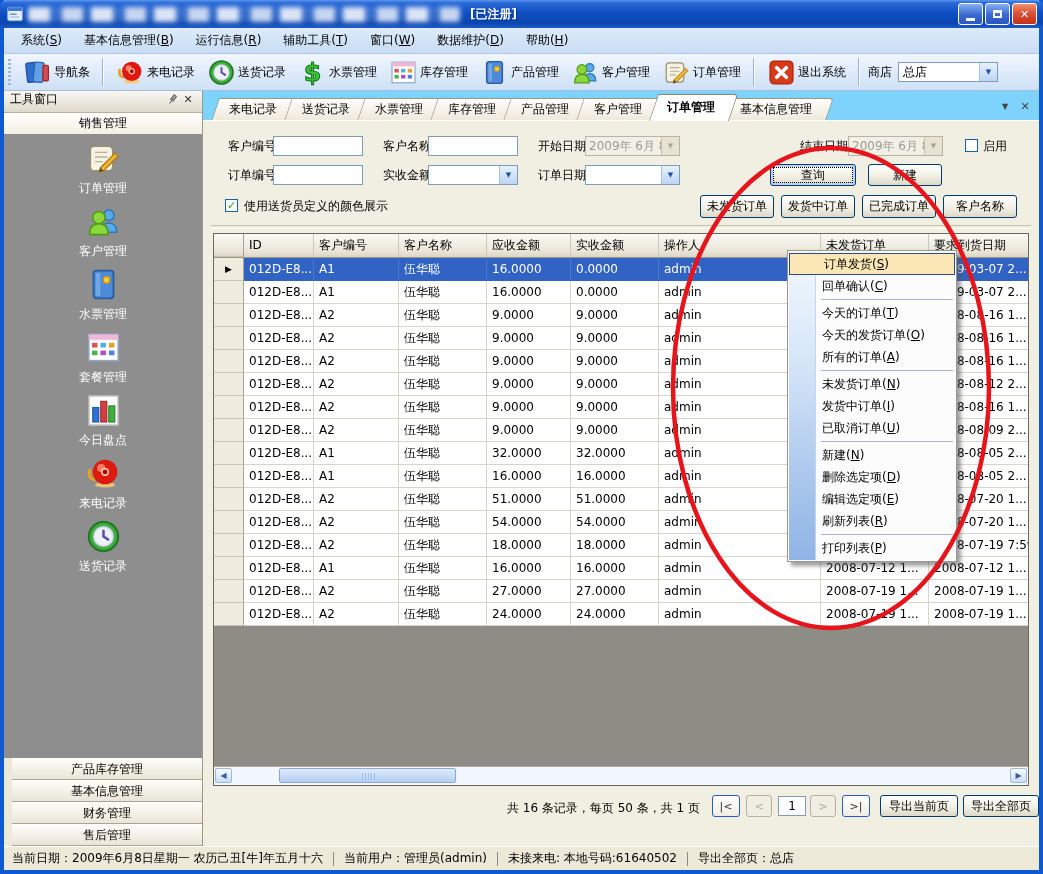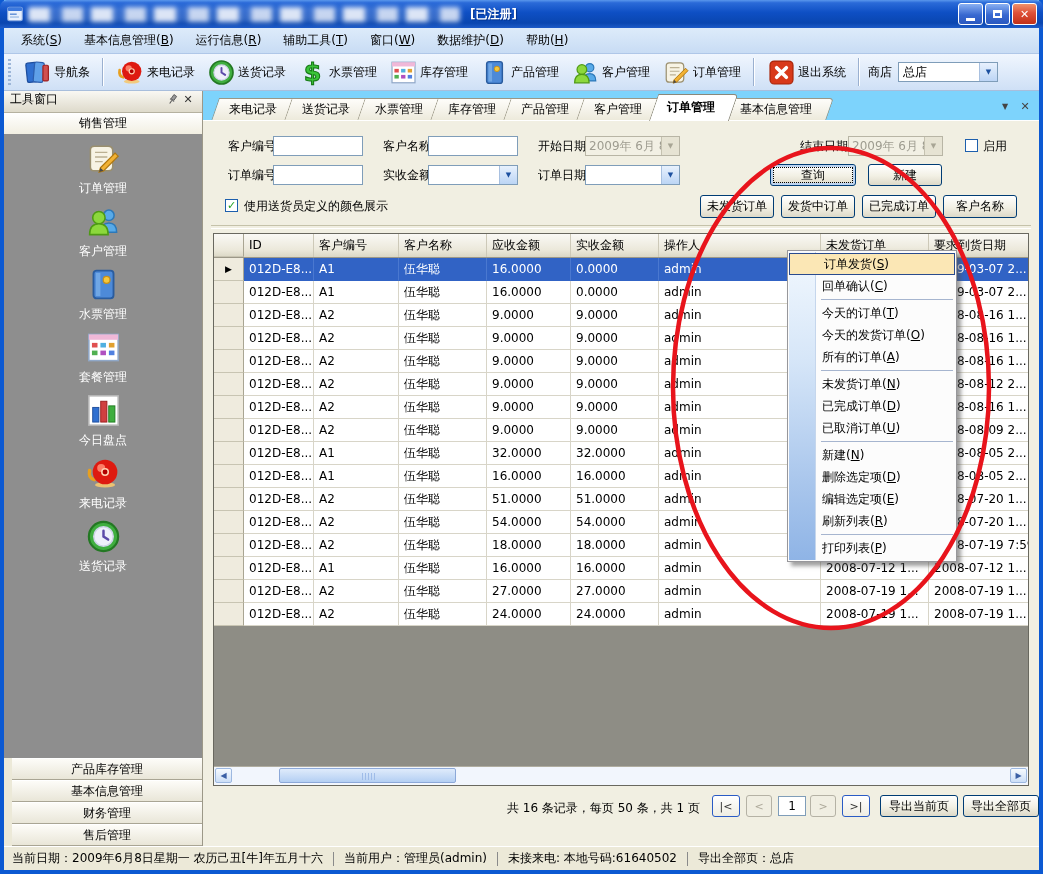--- a/index.html
+++ b/index.html
@@ -630,21 +630,21 @@
 <div id="ctxmenu">
   <div class="strip"></div>
 <div class="m-item hl">订单发货(<u>S</u>)</div>
     <div class="m-item">回单确认(<u>C</u>)</div>
     <div class="m-sep"></div>
     <div class="m-item">今天的订单(<u>T</u>)</div>
     <div class="m-item">今天的发货订单(<u>O</u>)</div>
     <div class="m-item">所有的订单(<u>A</u>)</div>
     <div class="m-sep"></div>
     <div class="m-item">未发货订单(<u>N</u>)</div>
-    <div class="m-item">已完成订单(<u>D</u>)</div>
+    <div class="m-item">发货中订单(<u>I</u>)</div>
     <div class="m-item">已取消订单(<u>U</u>)</div>
     <div class="m-sep"></div>
     <div class="m-item">新建(<u>N</u>)</div>
     <div class="m-item">删除选定项(<u>D</u>)</div>
     <div class="m-item">编辑选定项(<u>E</u>)</div>
     <div class="m-item">刷新列表(<u>R</u>)</div>
     <div class="m-sep"></div>
     <div class="m-item">打印列表(<u>P</u>)</div>
   </div>
 

